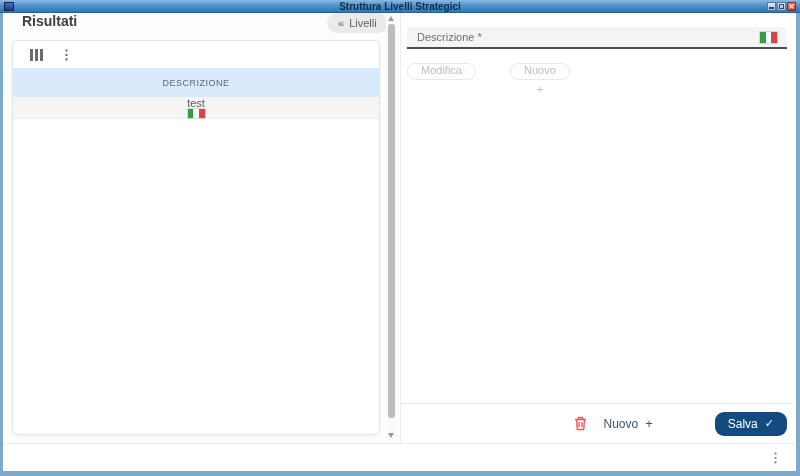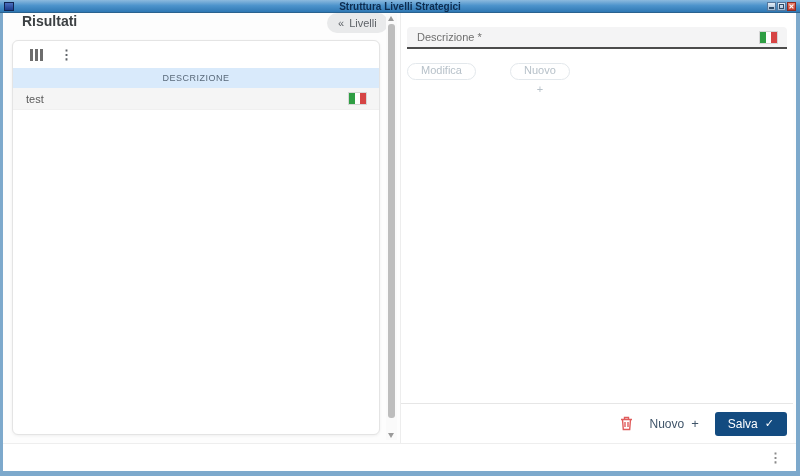--- a/index.html
+++ b/index.html
@@ -39,25 +39,25 @@
     display:flex; align-items:center; gap:5px; cursor:pointer; border:none; }
   .riduci-btn .chev { font-size:11px; color:#5f6368; }
 
   .card { position:absolute; left:12px; top:40px; width:368px; height:395px;
     background:#fff; border:1px solid #e4e4e4; border-radius:6px;
     box-shadow:0 1px 3px rgba(0,0,0,0.06); overflow:hidden; }
   .card-toolbar { height:27px; display:flex; align-items:center; padding-left:17px; gap:17px; }
   .cols-icon { width:13px; height:12px;
     background:repeating-linear-gradient(90deg,#6d6d6d 0 3px,#ffffff 3px 5px); cursor:pointer; }
   .vdots { color:#5f6368; font-size:13px; font-weight:bold; cursor:pointer; line-height:1; }
-  .thead { height:20px; background:#d9eafb; display:flex; align-items:center; justify-content:center;
+  .thead { height:29px; background:#d9eafb; display:flex; align-items:center; justify-content:center;
     font-size:9px; color:#59697a; letter-spacing:0.5px; }
   .trow { height:22px; display:flex; align-items:center; justify-content:space-between;
     padding:0 13px; font-size:11px; color:#5a5a5a; border-bottom:1px solid #f0f0f0;
-    background:#fff; cursor:pointer; }
+    background:#fff; cursor:pointer;flex-direction:column; }
   .trow.alt { background:#f5f5f5; }
 
   .flag { width:17px; height:11px; display:flex; outline:1px solid rgba(0,0,0,0.12); }
   .flag .g { flex:1; background:#2f9e44; }
   .flag .w { flex:1; background:#ffffff; }
   .flag .r { flex:1; background:#d64545; }
 
   
   .vscroll { position:absolute; left:386px; top:14px; width:11px; height:426px; background:#fafafa; }
   .vscroll .thumb { position:absolute; left:2px; top:10px; width:7px; height:394px;
@@ -81,22 +81,22 @@
     padding:0 13px; cursor:default;flex-direction:column; }
   .pill.m1 { margin-right:34px; } .pill.m2 { margin-right:45px; }
   .pill svg { display:block; }
 
   .rdivider { position:absolute; left:0; top:390px; width:100%; height:1px; background:#e6e6e6; }
   .rfooter { position:absolute; left:0; top:391px; width:100%; height:39px;
     display:flex; align-items:center; justify-content:flex-end; gap:16px; padding-right:6px; }
   .trash-red { cursor:pointer; display:flex; }
   .nuovo-link { color:#3f5469; font-size:12px; display:flex; align-items:center; gap:7px; cursor:pointer; }
   .nuovo-link .plus { font-size:13px; }
-  .salva-btn { height:24px; padding:0 13px; border-radius:3px; background:#134b80; color:#fff;
-    font-size:12px; display:flex; align-items:center; gap:7px; border:none; cursor:pointer; }
+  .salva-btn { height:24px; padding:0 13px; border-radius:9px; background:#134b80; color:#fff;
+    font-size:12px; display:flex; align-items:center; gap:7px; border:none; cursor:pointer;margin-left:46px; }
   .salva-btn .check { font-size:11px; }
 
   
   .bottombar { position:absolute; left:3px; top:443px; width:793px; height:28px;
     background:#fff; border-top:1px solid #eeeeee; }
   .bottombar .vdots { position:absolute; right:14px; top:7px; color:#8a8a8a; font-size:13px; }
 </style>
 </head>
 <body>
 

